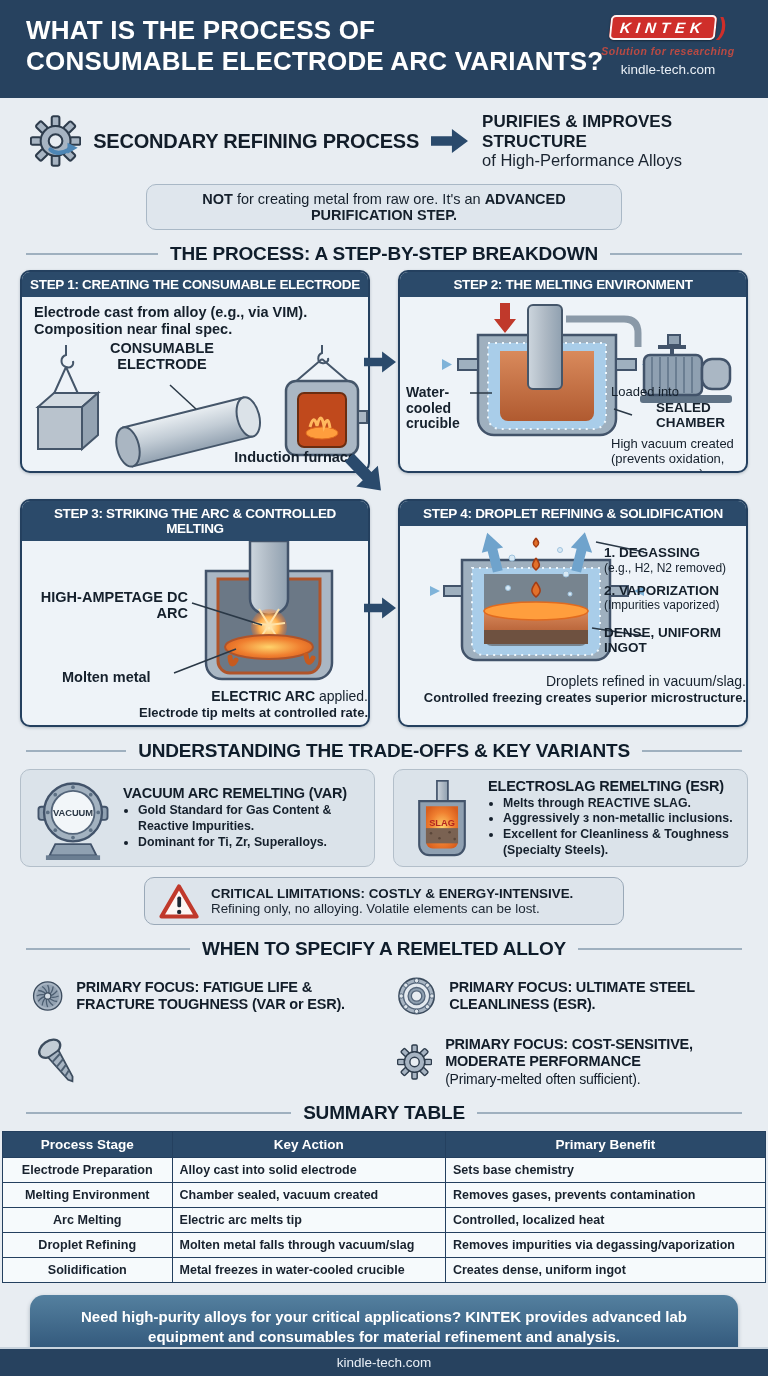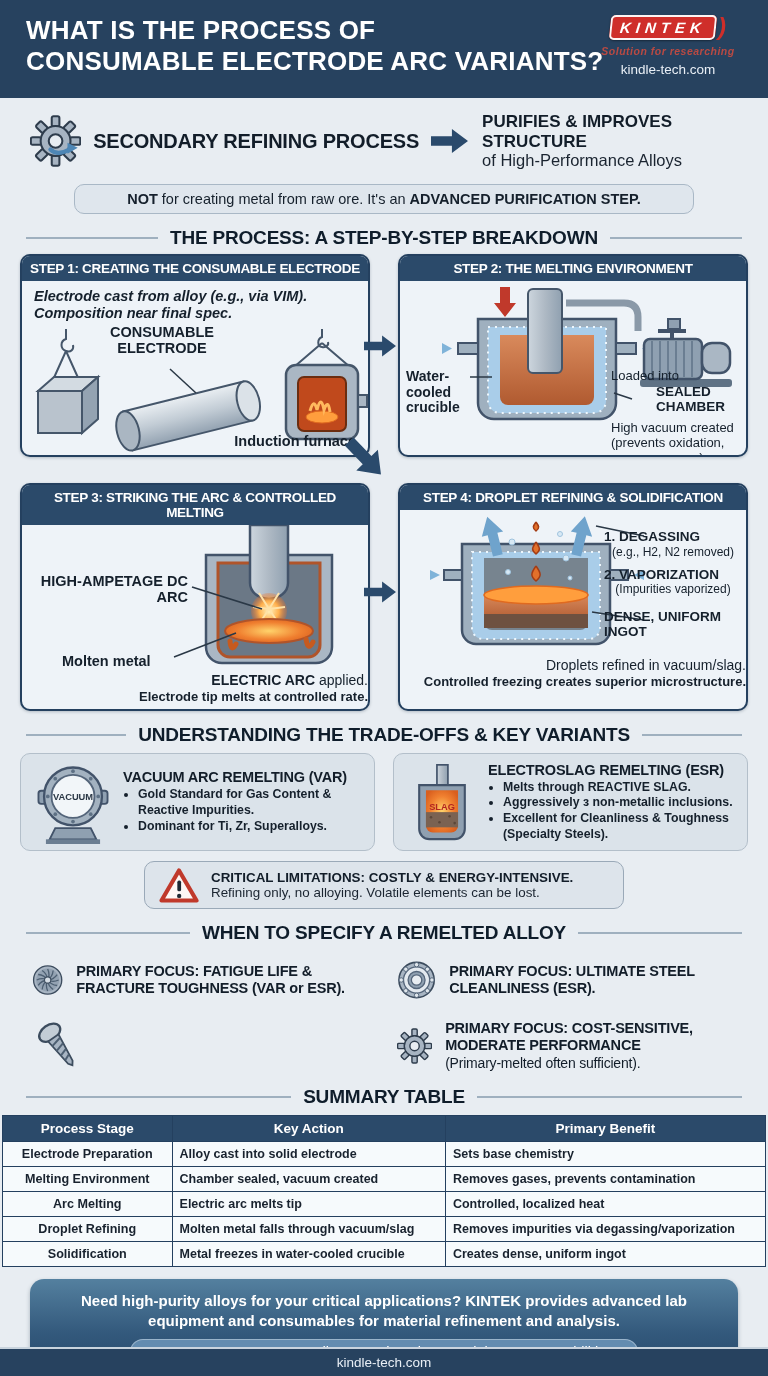--- a/index.html
+++ b/index.html
@@ -21,58 +21,58 @@
   .logo-paren { color:#cf2e2a; font-size:24px; font-weight:700; font-style:italic; }
   .logo-tagline { color:#b94a43; font-size:10.5px; font-weight:700; font-style:italic; margin-top:4px; letter-spacing:.5px; }
   .logo-site { color:#e9eff6; font-size:13.5px; margin-top:5px; }
 
   
   .intro-row { display:flex; align-items:center; margin:12px 22px 0 30px; gap:12px; height:62px; }
   .intro-label { font-size:20px; font-weight:800; color:#121d29; letter-spacing:-.2px; white-space:nowrap; }
   .intro-right { line-height:1.15; margin-left:2px; }
   .intro-right .b { font-size:17px; font-weight:800; color:#121d29; }
   .intro-right .r { font-size:16.5px; color:#1a2430; }
-  .note { width:620px; margin:12px auto 0; background:#dfe6ed; border:1.5px solid #a9b8c6; border-radius:10px;
+  .note { width:476px; margin:12px auto 0; background:#dfe6ed; border:1.5px solid #a9b8c6; border-radius:10px;
     text-align:center; font-size:14.5px; padding:6px 10px; color:#15202c; }
   .note b { font-weight:800; }
 
   
   .section-heading { display:flex; align-items:center; gap:12px; margin:12px 26px 0; height:24px; }
   .section-heading .rule { flex:1; height:1.5px; background:#9fb0bf; }
   .section-heading .txt { font-size:19px; font-weight:800; color:#0f1d2b; letter-spacing:-.2px; white-space:nowrap; }
 
   
   .steps { position:relative; width:728px; margin:4px auto 0; display:grid;
     grid-template-columns:350px 350px; justify-content:space-between; row-gap:26px; }
   .step-card { border:2.5px solid #24405f; border-radius:10px; background:#eef3f8; overflow:hidden; box-shadow:0 1px 3px rgba(20,40,60,.25); }
   .step-head { background:#2b4a6a; color:#fff; font-weight:700; font-size:13.5px; letter-spacing:-.3px; text-align:center; padding:5px 4px; }
   .step-body { position:relative; }
   .body-a { height:174px; } .body-b { height:184px;padding-left:13px; }
   .illus { position:absolute; left:0; bottom:0; }
   .ptr { stroke:#2a3846; stroke-width:1.5; }
 
-  .s1-desc { padding:7px 10px 0 12px; font-size:14.5px; font-weight:600; line-height:1.2; color:#15202c;font-style:italic; }
+  .s1-desc { padding:7px 10px 0 12px; font-size:14.5px; font-weight:600; line-height:1.2; color:#15202c; }
   .s1-electrode { position:absolute; left:64px; top:44px; width:152px; text-align:center; font-weight:800; font-size:14.5px; line-height:1.1; color:#15202c; }
   .s1-furnace { position:absolute; right:12px; bottom:6px; font-size:14.5px; font-weight:600; color:#15202c; }
 
   .s2-crucible { position:absolute; left:6px; top:88px; width:66px; font-size:14px; font-weight:600; line-height:1.12; color:#15202c; }
   .s2-right { position:absolute; right:5px; top:88px; width:130px; font-size:13px; line-height:1.15; color:#15202c; }
   .s2-right .r1 { font-weight:400; }
   .s2-right .b1 { font-weight:800; font-size:13.5px;margin-left:45px; }
   .s2-right .r2 { margin-top:6px; }
 
   .s3-arc { position:absolute; left:14px; top:48px; width:152px; text-align:right; font-weight:800; font-size:14.5px; line-height:1.12; color:#15202c; }
   .s3-molten { position:absolute; left:40px; top:128px; font-size:14.5px; font-weight:600; color:#15202c; }
   .cap { position:absolute; bottom:4px; left:0; width:100%; text-align:right; line-height:1.22; color:#15202c; }
   .cap .l1 { font-size:14px; } .cap .l1 b { font-weight:800; }
   .cap .l2 { font-size:13px; font-weight:600; }
 
   .s4-labels { position:absolute; right:4px; top:20px; width:138px; line-height:1.08; color:#15202c; }
   .s4-labels .bt { font-weight:800; font-size:13.5px; }
-  .s4-labels .rt { font-size:12px; margin-top:1px;text-align:center; }
+  .s4-labels .rt { font-size:12px; margin-top:1px; }
   .s4-labels .gap { margin-top:9px; }
   .s4-labels .gap2 { margin-top:14px; }
 
   .arrow-abs { position:absolute; }
 
   
   .variants { display:flex; justify-content:space-between; gap:18px; margin:6px 20px 0; }
   .variant-card { flex:1; background:#dbe3ea; border:1.5px solid #b3bfca; border-radius:10px; padding:6px 10px;
     display:flex; gap:8px; align-items:center; height:98px; }
   .variant-text { flex:1; }

